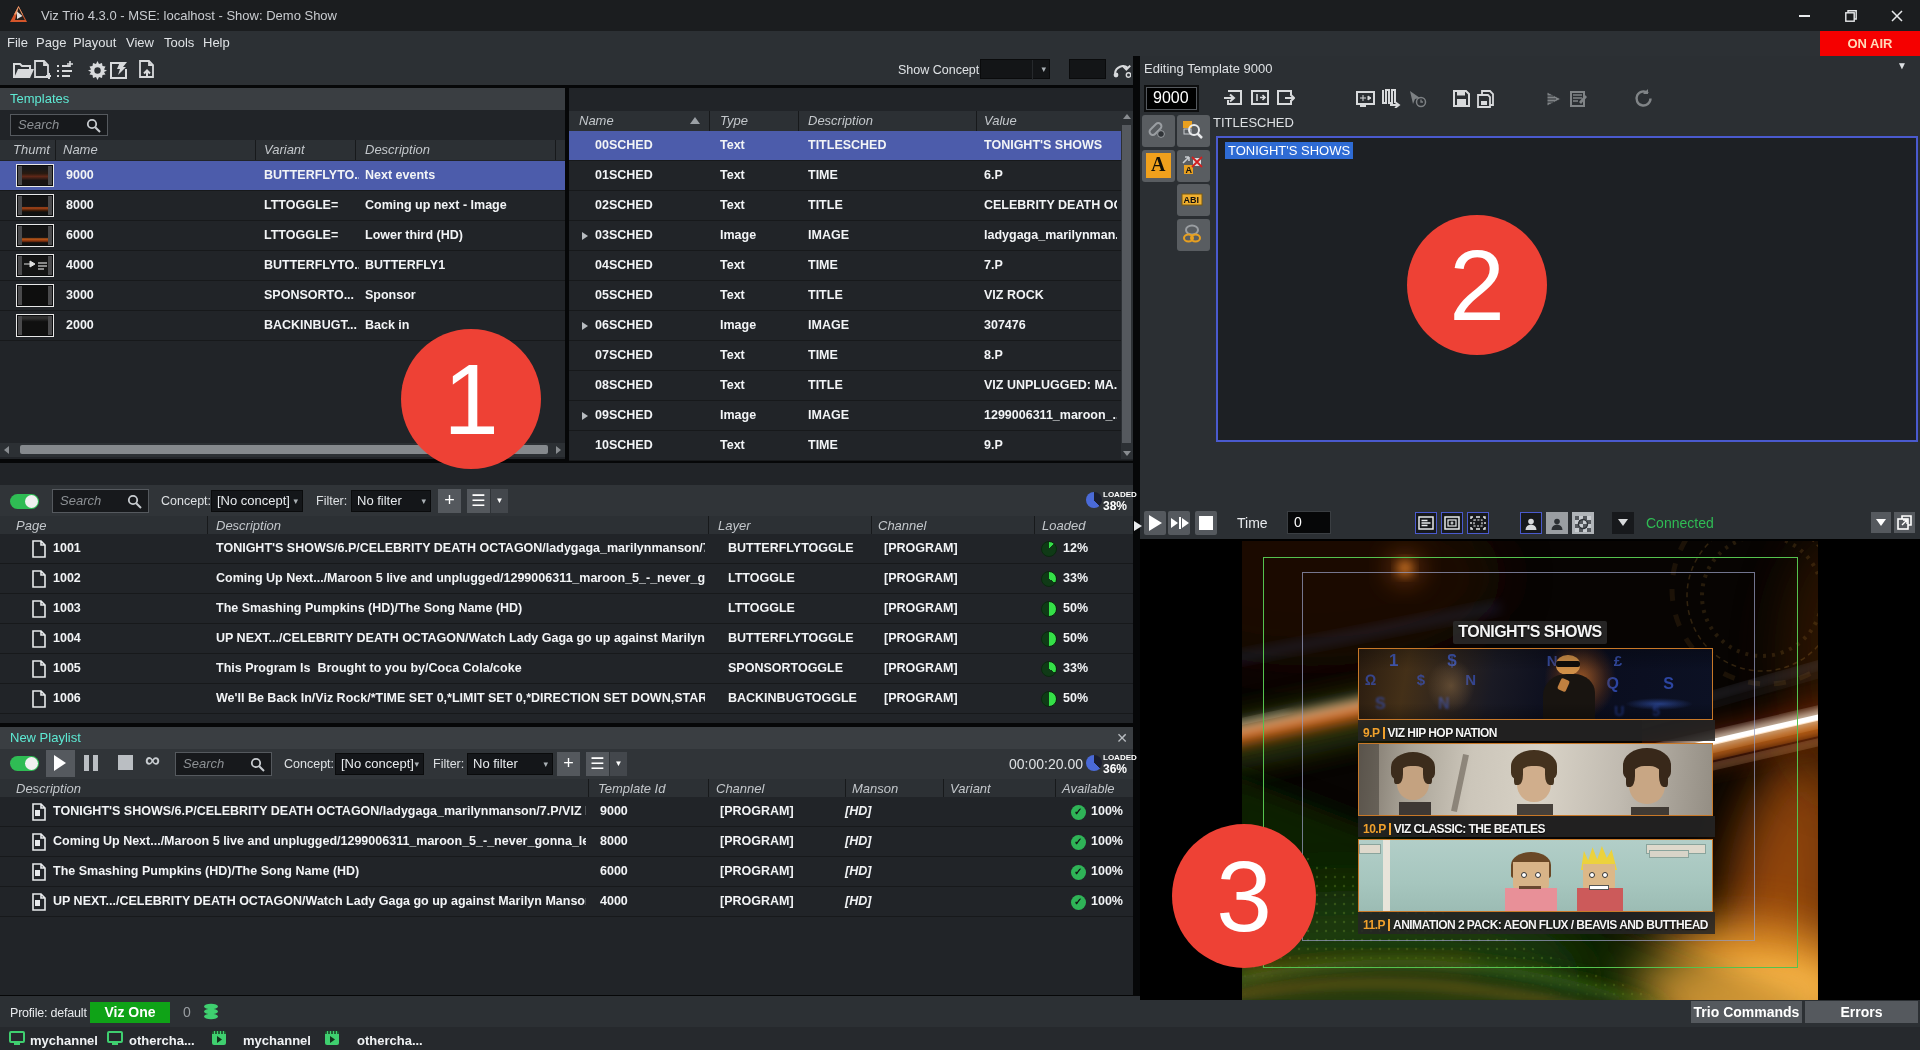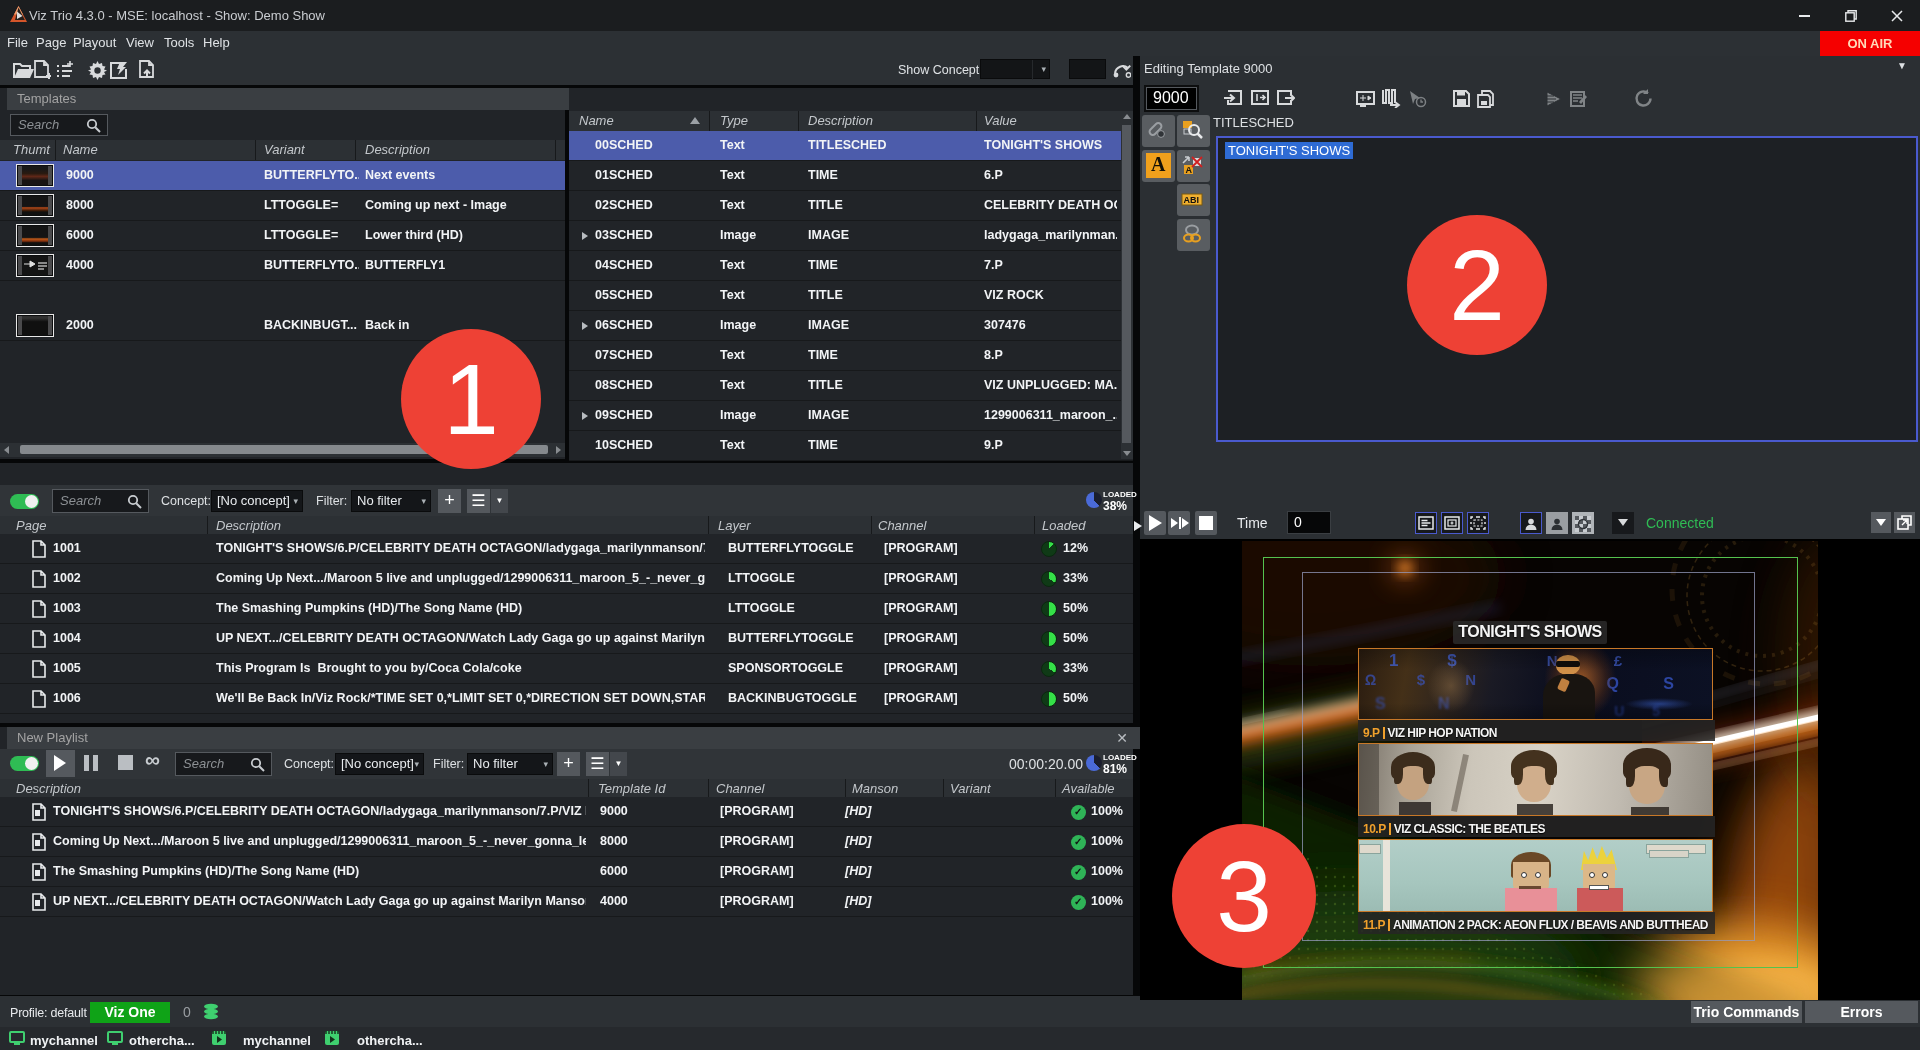--- a/index.html
+++ b/index.html
@@ -2,30 +2,30 @@
 <html><head>
 <meta charset="utf-8">
 <style>
 * { margin:0; padding:0; box-sizing:border-box; }
 html,body { width:1920px; height:1050px; background:#060708; overflow:hidden;
   font-family:"Liberation Sans", sans-serif; }
 .abs { position:absolute; }
 #root { position:absolute; top:0; left:0; width:1920px; height:1050px; }
 
 #titlebar { left:0; top:0; width:1920px; height:31px; background:#1b1d1f; }
-#titletext { left:29px; top:8px; font-size:13px; color:#c9ccd0; }
+#titletext { left:41px; top:8px; font-size:13px; color:#c9ccd0; }
 #menubar { left:0; top:31px; width:1820px; height:25px; background:#2c3034; color:#dfe2e5; font-size:13px; }
 .menuitem { position:absolute; top:4px; }
 #onair { left:1820px; top:31px; width:100px; height:25px; background:#f50000; color:#ffd9b8; font-weight:700; font-size:13px; text-align:center; line-height:25px; }
 #toolbar { left:0; top:56px; width:1133px; height:29px; background:#2c3034; }
 
 .combo { position:absolute; background:#131517; border:1px solid #0a0b0c; }
 
 .panel { position:absolute; background:#212428; }
-.phead { position:absolute; left:7px; top:0; width:100%; height:22px; background:#3a3e42; color:#a3a3a3; font-size:13px; }
+.phead { position:absolute; left:0; top:0; width:100%; height:22px; background:#3a3e42; color:#5eead4; font-size:13px; }
 .phead span { position:absolute; left:10px; top:3px; }
 .thead { position:absolute; background:#2c3034; color:#c3c7cb; font-size:13px;font-style:italic; }
 .thead .col { position:absolute; top:2px; }
 .vline { position:absolute; width:1px; background:#17191b; }
 .row { position:absolute; left:0; width:100%; height:30px; color:#f2f4f6; font-size:12.5px; font-weight:700; border-bottom:1px solid #17191b; background:#212428; }
 .row.sel { background:#4c5cab; }
 .cell { position:absolute; top:7px; white-space:nowrap; }
 .searchbox { position:absolute; background:#17191c; border:1px solid #55595e; color:#8d9195; font-style:italic; font-size:13px; }
 .dd { position:absolute; background:#141619; border:1px solid #0a0b0c; color:#e8ebee; font-size:13px; }
 .ddarrow { position:absolute; right:4px; top:50%; transform:translateY(-50%); color:#aab0b5; font-size:9px; }
@@ -176,20 +176,28 @@
           <i class="t4000"></i>
           <svg style="position:absolute;left:6px;top:5px" width="26" height="13" viewBox="0 0 26 13">
             <path d="M1 4 h6 M7 1 L12 4 L7 7 Z" fill="#e0e0e0" stroke="#e0e0e0"></path>
             <path d="M15 3 h9 M15 6 h9 M15 9 h6" stroke="#b0b0b0" stroke-width="1.6"></path>
           </svg>
         </span>
     <span class="cell" style="left:66px">4000</span>
     <span class="cell" style="left:264px;width:95px;overflow:hidden">BUTTERFLYTO...</span>
     <span class="cell" style="left:365px">BUTTERFLY1</span>
   </div>
+  <div class="row" style="top:193px">
+    <span class="thumb" style="left:16px">
+          <i class="t3000"></i>
+        </span>
+    <span class="cell" style="left:66px">3000</span>
+    <span class="cell" style="left:264px;width:95px;overflow:hidden">SPONSORTO...</span>
+    <span class="cell" style="left:365px">Sponsor</span>
+  </div>
   <div class="row" style="top:223px">
     <span class="thumb" style="left:16px">
           <i class="t2000"></i>
         </span>
     <span class="cell" style="left:66px">2000</span>
     <span class="cell" style="left:264px;width:95px;overflow:hidden">BACKINBUGT...</span>
     <span class="cell" style="left:365px">Back in</span>
   </div>
   <div class="abs" style="left:0;top:355px;width:565px;height:14px;background:#2c3034">
     <span style="position:absolute;left:4px;top:3px;width:0;height:0;border-right:5px solid #888c90;border-top:4px solid transparent;border-bottom:4px solid transparent"></span>
@@ -406,21 +414,21 @@
   <span class="abs lbl" style="left:284px;top:30px">Concept:</span>
   <div class="dd" style="left:335px;top:26px;width:89px;height:22px;line-height:20px;padding-left:5px">[No concept]<span class="ddarrow">▾</span></div>
   <span class="abs lbl" style="left:433px;top:30px">Filter:</span>
   <div class="dd" style="left:467px;top:26px;width:86px;height:22px;line-height:20px;padding-left:5px">No filter<span class="ddarrow">▾</span></div>
   <div class="tbtn" style="left:557px;top:25px;width:23px;height:24px;font-size:18px;text-align:center;line-height:22px">+</div>
   <div class="tbtn" style="left:586px;top:25px;width:23px;height:24px;text-align:center;line-height:24px">☰</div>
   <div class="tbtn" style="left:610px;top:25px;width:17px;height:24px;background:#43474c;font-size:8px;text-align:center;line-height:24px">▼</div>
   <span class="abs" style="left:1009px;top:29px;font-size:14px;color:#dde0e3">00:00:20.00</span>
   <div class="pie" style="left:1086px;top:28px;background:conic-gradient(#1a1e2e 0 130deg,#4a6ad8 130deg 360deg)"></div>
   <span class="abs" style="left:1103px;top:26px;font-size:8px;font-weight:700;color:#fff">LOADED</span>
-  <span class="abs" style="left:1103px;top:35px;font-size:12px;font-weight:700;color:#fff">81%</span>
+  <span class="abs" style="left:1103px;top:35px;font-size:12px;font-weight:700;color:#fff">36%</span>
   <div class="thead" style="left:0;top:52px;width:1133px;height:20px">
     <span class="col" style="left:16px">Description</span>
     <span class="col" style="left:598px">Template Id</span>
     <span class="col" style="left:716px">Channel</span>
     <span class="col" style="left:852px">Manson</span>
     <span class="col" style="left:950px">Variant</span>
     <span class="col" style="left:1062px">Available</span>
     <i class="vline" style="left:588px;top:0;height:20px"></i>
     <i class="vline" style="left:708px;top:0;height:20px"></i>
     <i class="vline" style="left:845px;top:0;height:20px"></i>

